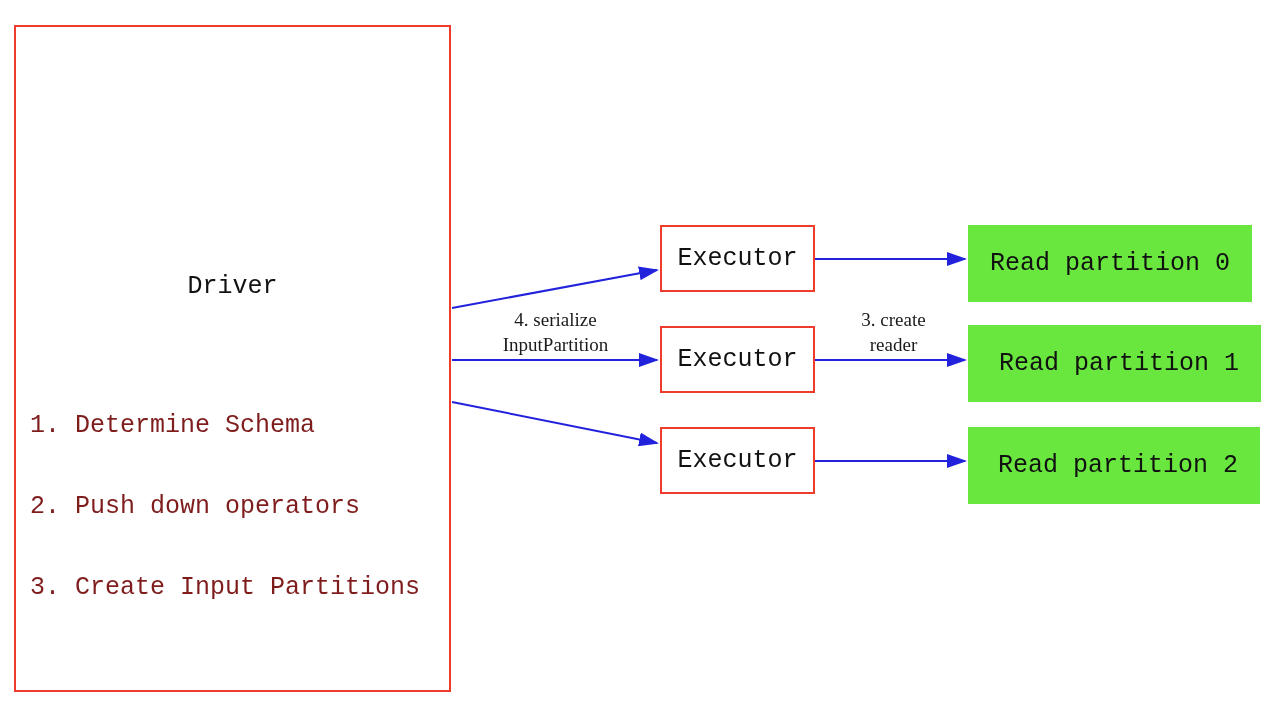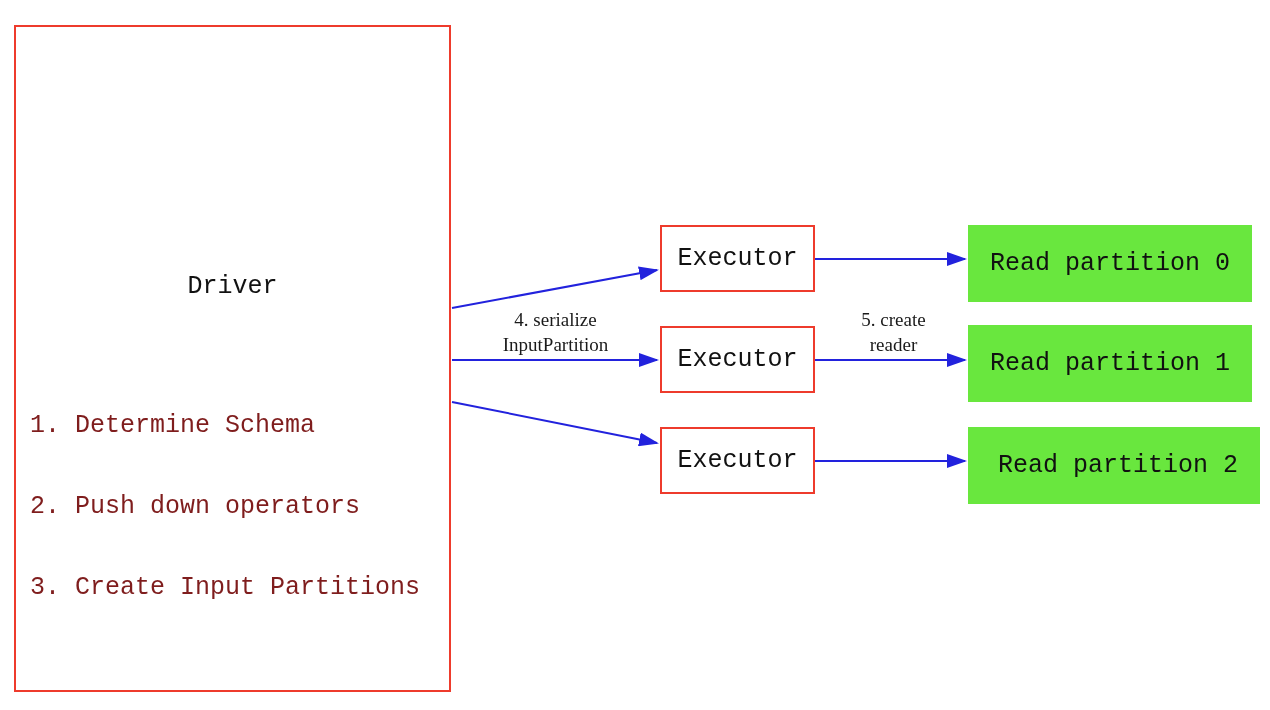--- a/index.html
+++ b/index.html
@@ -120,33 +120,33 @@
   <div class="exec-box exec-2" style="border-color: rgb(238, 59, 44);">
     <span>Executor</span>
   </div>
   <div class="exec-box exec-3" style="border-color: rgb(238, 59, 44);">
     <span>Executor</span>
   </div>
 
   <div class="part-box part-0" style="background-color: rgb(105, 231, 62);">
     <span>Read partition 0</span>
   </div>
-  <div class="part-box part-1" style="background-color: rgb(105, 231, 62);">
+  <div class="part-box part-1" style="background-color: rgb(105, 231, 62); padding-left: 9px;">
     <span>Read partition 1</span>
   </div>
   <div class="part-box part-2" style="background-color: rgb(105, 231, 62); padding-left: 8px;">
     <span>Read partition 2</span>
   </div>
 
   <div class="edge-label label-serialize">
     <span>4. serialize</span>
     <span>InputPartition</span>
   </div>
   <div class="edge-label label-reader">
-    <span>5. create</span>
+    <span>3. create</span>
     <span>reader</span>
   </div>
 
   <svg class="arrows" viewBox="0 0 1270 710" xmlns="http://www.w3.org/2000/svg">
     <defs>
       <marker id="arrowhead" viewBox="0 0 10 7" refX="9" refY="3.5" markerWidth="10" markerHeight="7" orient="auto">
         <path d="M0,0 L10,3.5 L0,7 Z" fill="#2222dd"></path>
       </marker>
     </defs>
     <line x1="452" y1="308" x2="657" y2="270" stroke="#2222dd" stroke-width="2" marker-end="url(#arrowhead)"></line>

